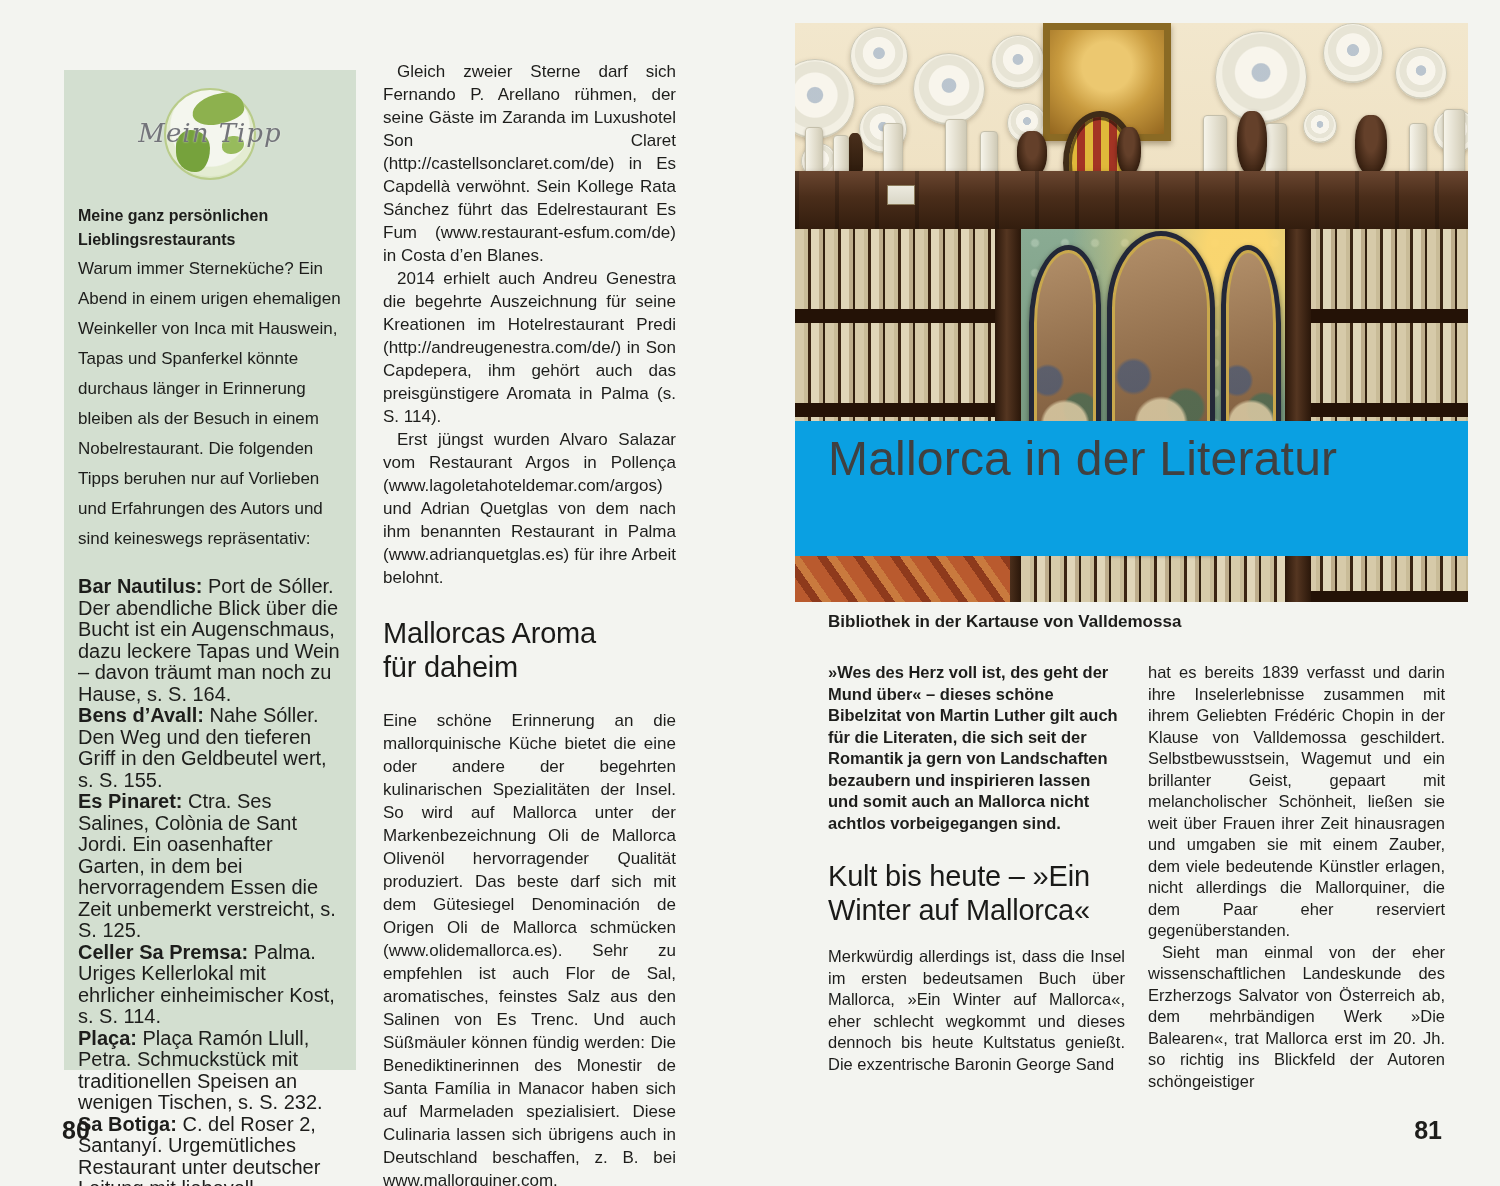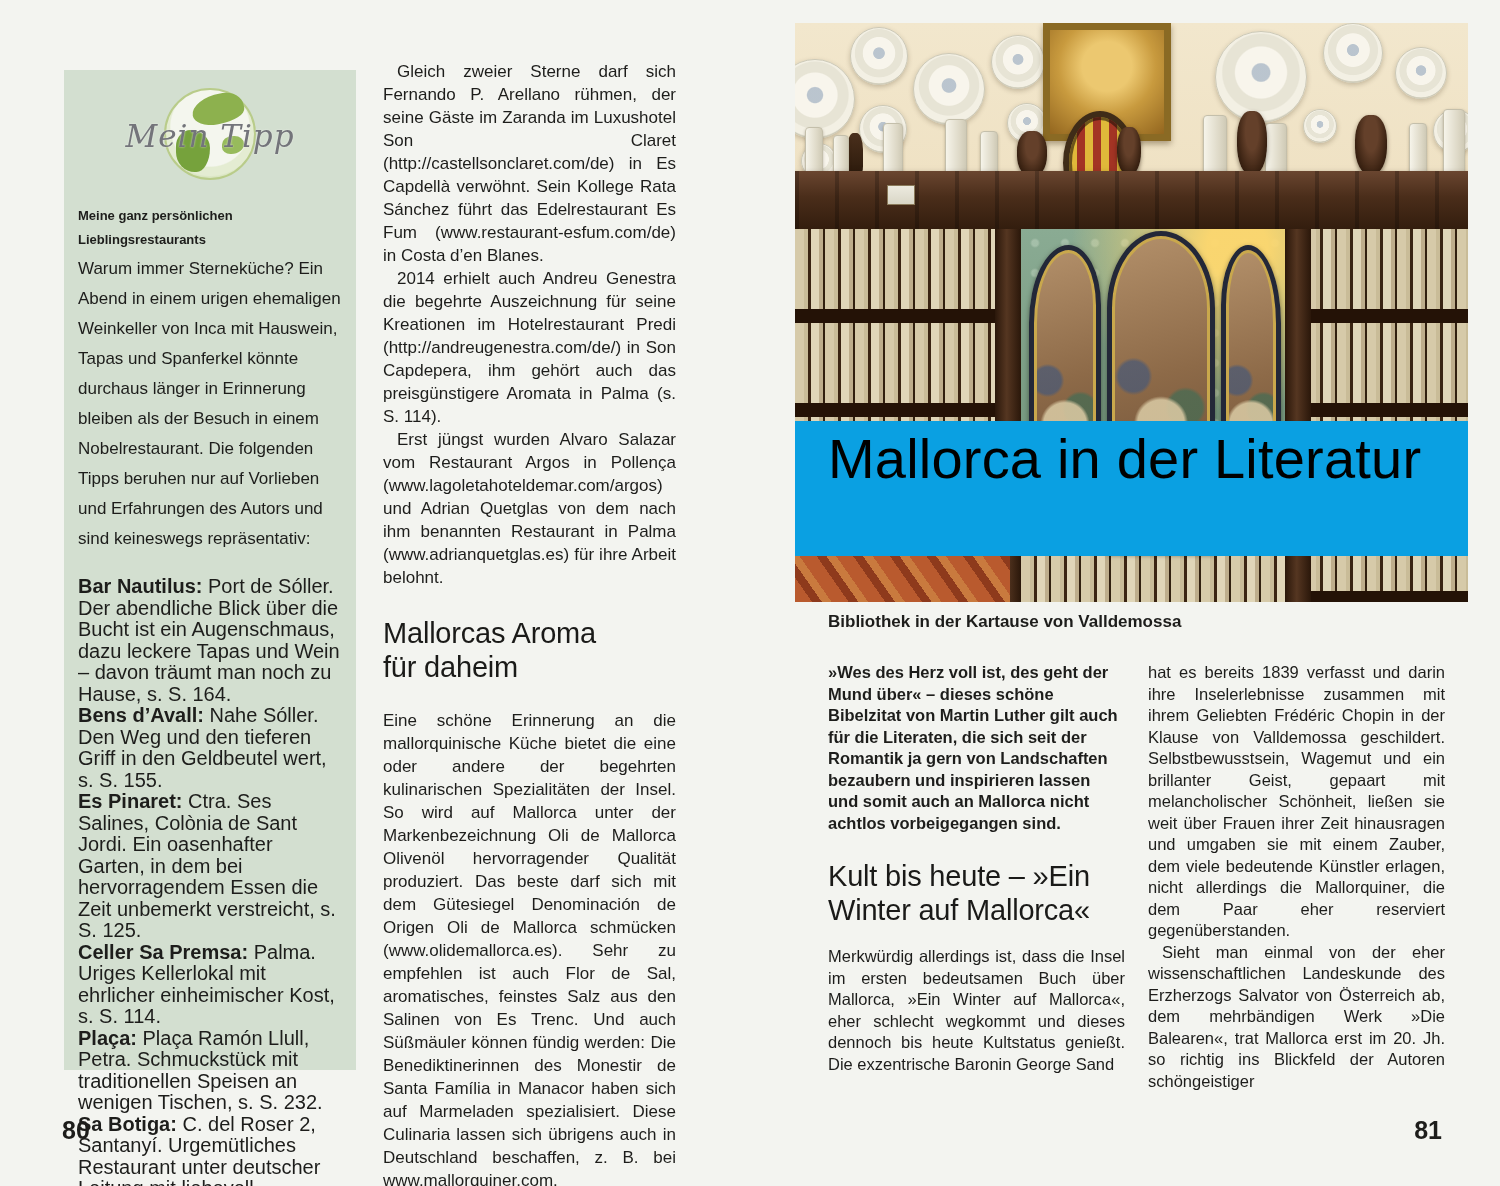--- a/index.html
+++ b/index.html
@@ -23,24 +23,24 @@
     background:radial-gradient(circle at 50% 42%, #f4f6ee 58%, #e4ecd2 60% 72%, #dbe6c4 74%, #cfdcb0 100%);
     border:2px solid #b9cc8a;
   }
   .land{ position:absolute; display:block; background:#83ad48; }
   .land-a{ left:26px; top:4px; width:52px; height:30px; border-radius:62% 38% 55% 45%/60% 55% 40% 45%; transform:rotate(-10deg); background:#8db14e; }
   .land-b{ left:10px; top:40px; width:34px; height:42px; border-radius:45% 60% 42% 58%/40% 45% 60% 50%; background:#76a23c; }
   .land-c{ left:56px; top:46px; width:22px; height:18px; border-radius:50% 45% 60% 40%; background:#97bb5c; }
   .logo-text{
     position:absolute; left:0; right:0; top:32px; text-align:center;
     font-family:"DejaVu Serif","Liberation Serif",serif;
-    font-style:italic; font-size:31px; color:#73747a; letter-spacing:1px;
+    font-style:italic; font-size:26px; color:#73747a; letter-spacing:1px;
     text-shadow:0 0 2px rgba(240,243,238,.8);
   }
-  .tip-heading{ font-size:13px; line-height:24px; font-weight:bold; margin-top:8px; }
+  .tip-heading{ font-size:16px; line-height:24px; font-weight:bold; margin-top:8px; }
   .tip-intro{ font-size:17px; line-height:30px; margin-top:2px; margin-bottom:22px; }
   .tip-item{ font-size:20px; line-height:21.5px; }
   .tip-item b{ font-weight:bold; }
   .mid-col{ position:absolute; left:383px; top:60px; width:293px; }
   .mid-col p{ font-size:17px; line-height:23px; text-align:justify; overflow-wrap:break-word; hyphens:auto; }
   .indent{ text-indent:14px; }
   .col-heading{
     font-size:29px; line-height:34px; font-weight:400; letter-spacing:-0.2px;
     white-space:pre-line; color:#1a1a18;
   }
@@ -156,22 +156,22 @@
   .tri-r{ left:426px; top:222px; width:60px; height:300px; border-radius:45% 55% 0 0/20% 26% 0 0; }
   .floor{
     position:absolute; left:0; top:533px; width:215px; height:46px;
     background:repeating-linear-gradient(55deg,#b95a2e 0 14px,#8e3a1c 14px 22px,#c97a3e 22px 30px);
   }
   .banner{
     position:absolute; left:0; top:398px; width:673px; height:135px;
     background:#0aa0e2;
   }
   .banner h1{
-    margin:14px 0 0 33px; color:#000000; font-weight:400;
-    font-size:56px; line-height:48px; letter-spacing:0.2px;
+    margin:14px 0 0 33px; color:#404040; font-weight:400;
+    font-size:48px; line-height:48px; letter-spacing:0.2px;
   }
   
   .caption{ position:absolute; left:828px; top:612px; width:640px;
     font-size:17px; font-weight:bold; color:#1d1d1b; }
   .rcol{ position:absolute; top:662px; width:297px; }
   .rcol-left{ left:828px; }
   .rcol-right{ left:1148px; }
   .rcol p{ font-size:16.5px; line-height:21.5px; overflow-wrap:break-word; hyphens:auto; }
   .lead{ font-weight:bold; text-align:left; }
   .just{ text-align:justify; }

